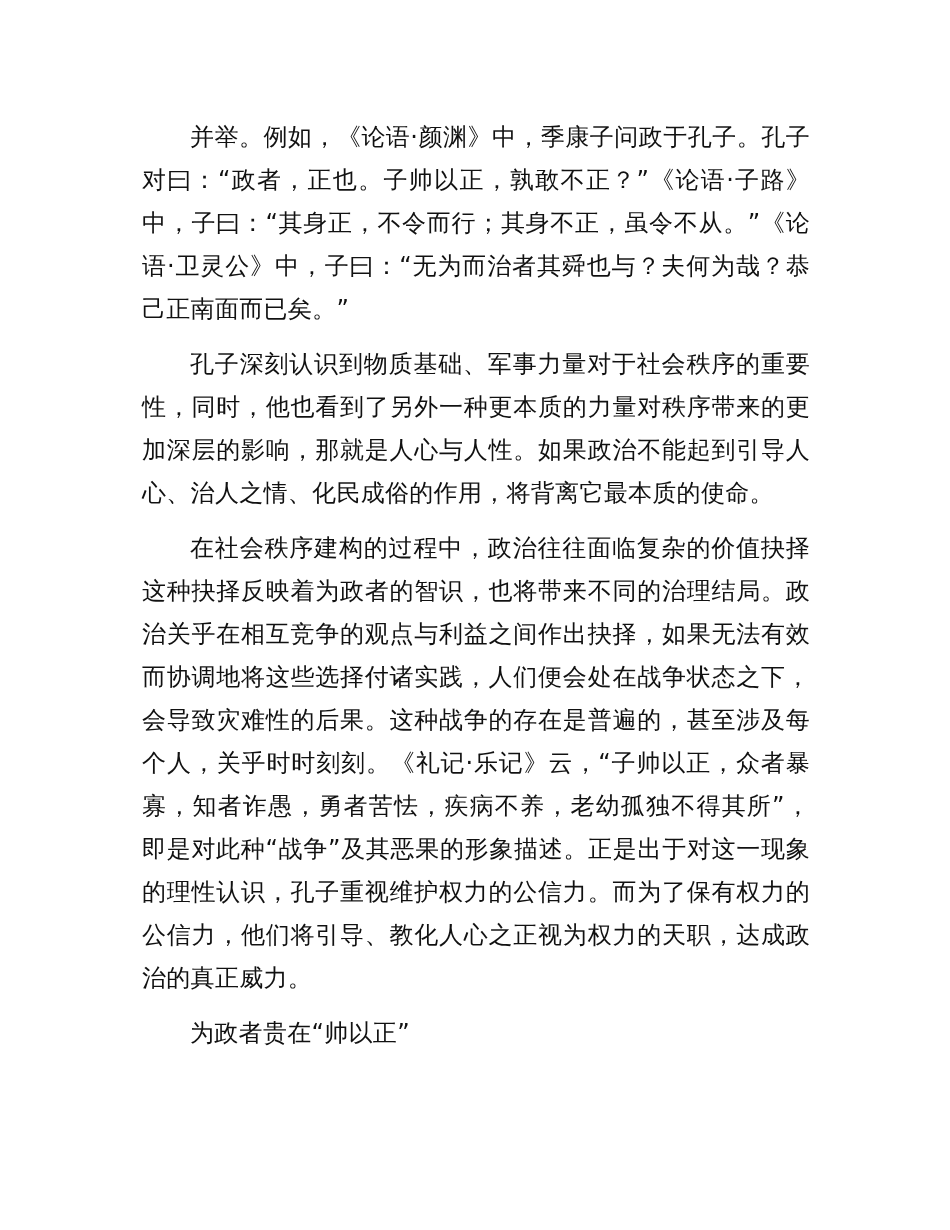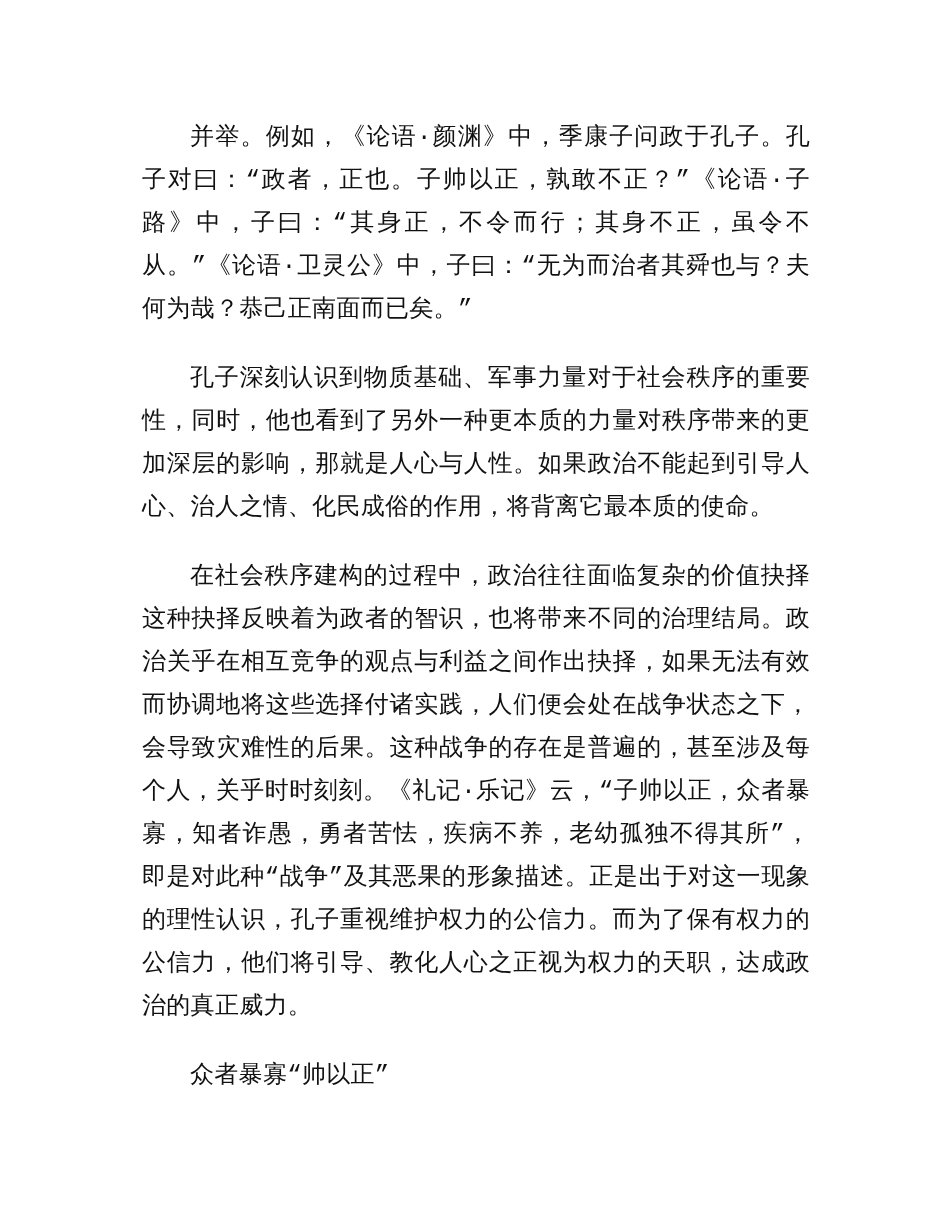--- a/index.html
+++ b/index.html
@@ -1,24 +1,24 @@
 <!DOCTYPE html>
 <html><head>
 <meta charset="utf-8">
 <style>
   html, body { margin: 0; padding: 0; background: #ffffff; }
   body { width: 950px; height: 1230px; position: relative; overflow: hidden;
          font-family: "DejaVu Sans", "Liberation Sans", sans-serif; color: #111111; }
-  .page { position: absolute; left: 142px; top: 116px; width: 668px; font-family: Liberation Mono, monospace; }
+  .page { position: absolute; left: 142px; top: 116px; width: 668px; }
   .para { margin: 0; font-size: 24px; line-height: 43px; text-indent: 48px;
           text-align: justify; letter-spacing: 0.3px; }
-  .para + .para { margin-top: 26px; }
+  .para + .para { margin-top: 12px; }
   .heading { margin-top: 16px; font-size: 24px; line-height: 43px; text-indent: 48px; }
 </style>
 </head>
 <body>
 
 <div class="page">
   <p class="para">并举。例如，《论语·颜渊》中，季康子问政于孔子。孔子对曰：“政者，正也。子帅以正，孰敢不正？”《论语·子路》中，子曰：“其身正，不令而行；其身不正，虽令不从。”《论语·卫灵公》中，子曰：“无为而治者其舜也与？夫何为哉？恭己正南面而已矣。”</p>
   <p class="para">孔子深刻认识到物质基础、军事力量对于社会秩序的重要性，同时，他也看到了另外一种更本质的力量对秩序带来的更加深层的影响，那就是人心与人性。如果政治不能起到引导人心、治人之情、化民成俗的作用，将背离它最本质的使命。</p>
   <p class="para">在社会秩序建构的过程中，政治往往面临复杂的价值抉择这种抉择反映着为政者的智识，也将带来不同的治理结局。政治关乎在相互竞争的观点与利益之间作出抉择，如果无法有效而协调地将这些选择付诸实践，人们便会处在战争状态之下，会导致灾难性的后果。这种战争的存在是普遍的，甚至涉及每个人，关乎时时刻刻。《礼记·乐记》云，“子帅以正，众者暴寡，知者诈愚，勇者苦怯，疾病不养，老幼孤独不得其所”，即是对此种“战争”及其恶果的形象描述。正是出于对这一现象的理性认识，孔子重视维护权力的公信力。而为了保有权力的公信力，他们将引导、教化人心之正视为权力的天职，达成政治的真正威力。</p>
-  <p class="para heading">众者暴寡“帅以正”</p>
+  <p class="para heading">为政者贵在“帅以正”</p>
 </div>
 
 </body></html>

